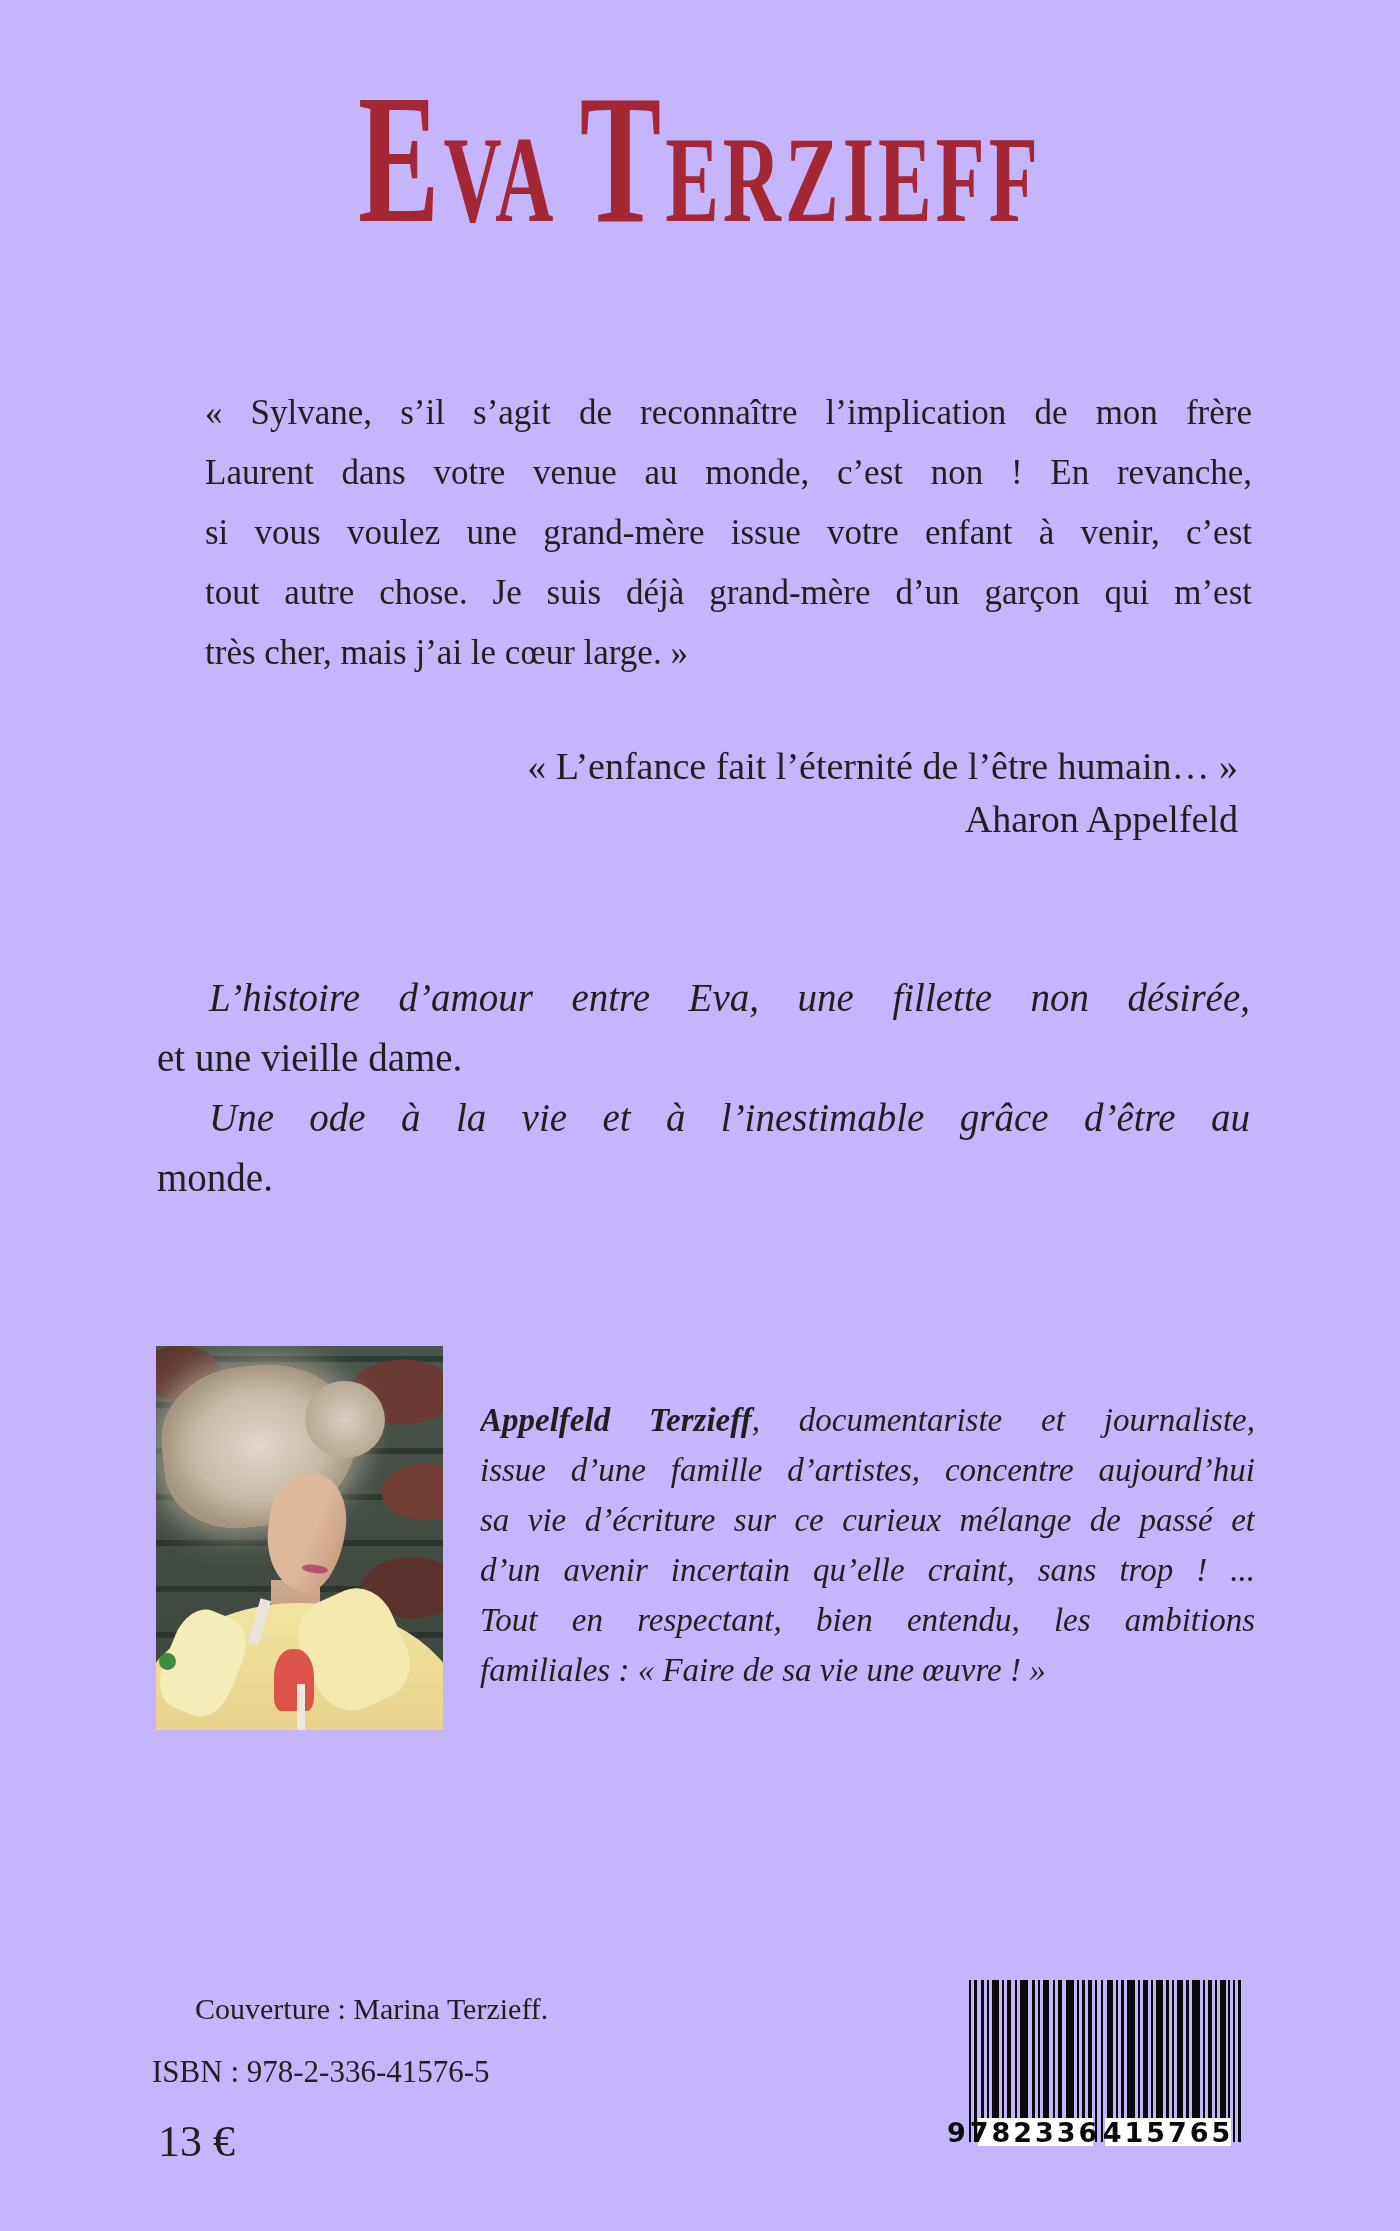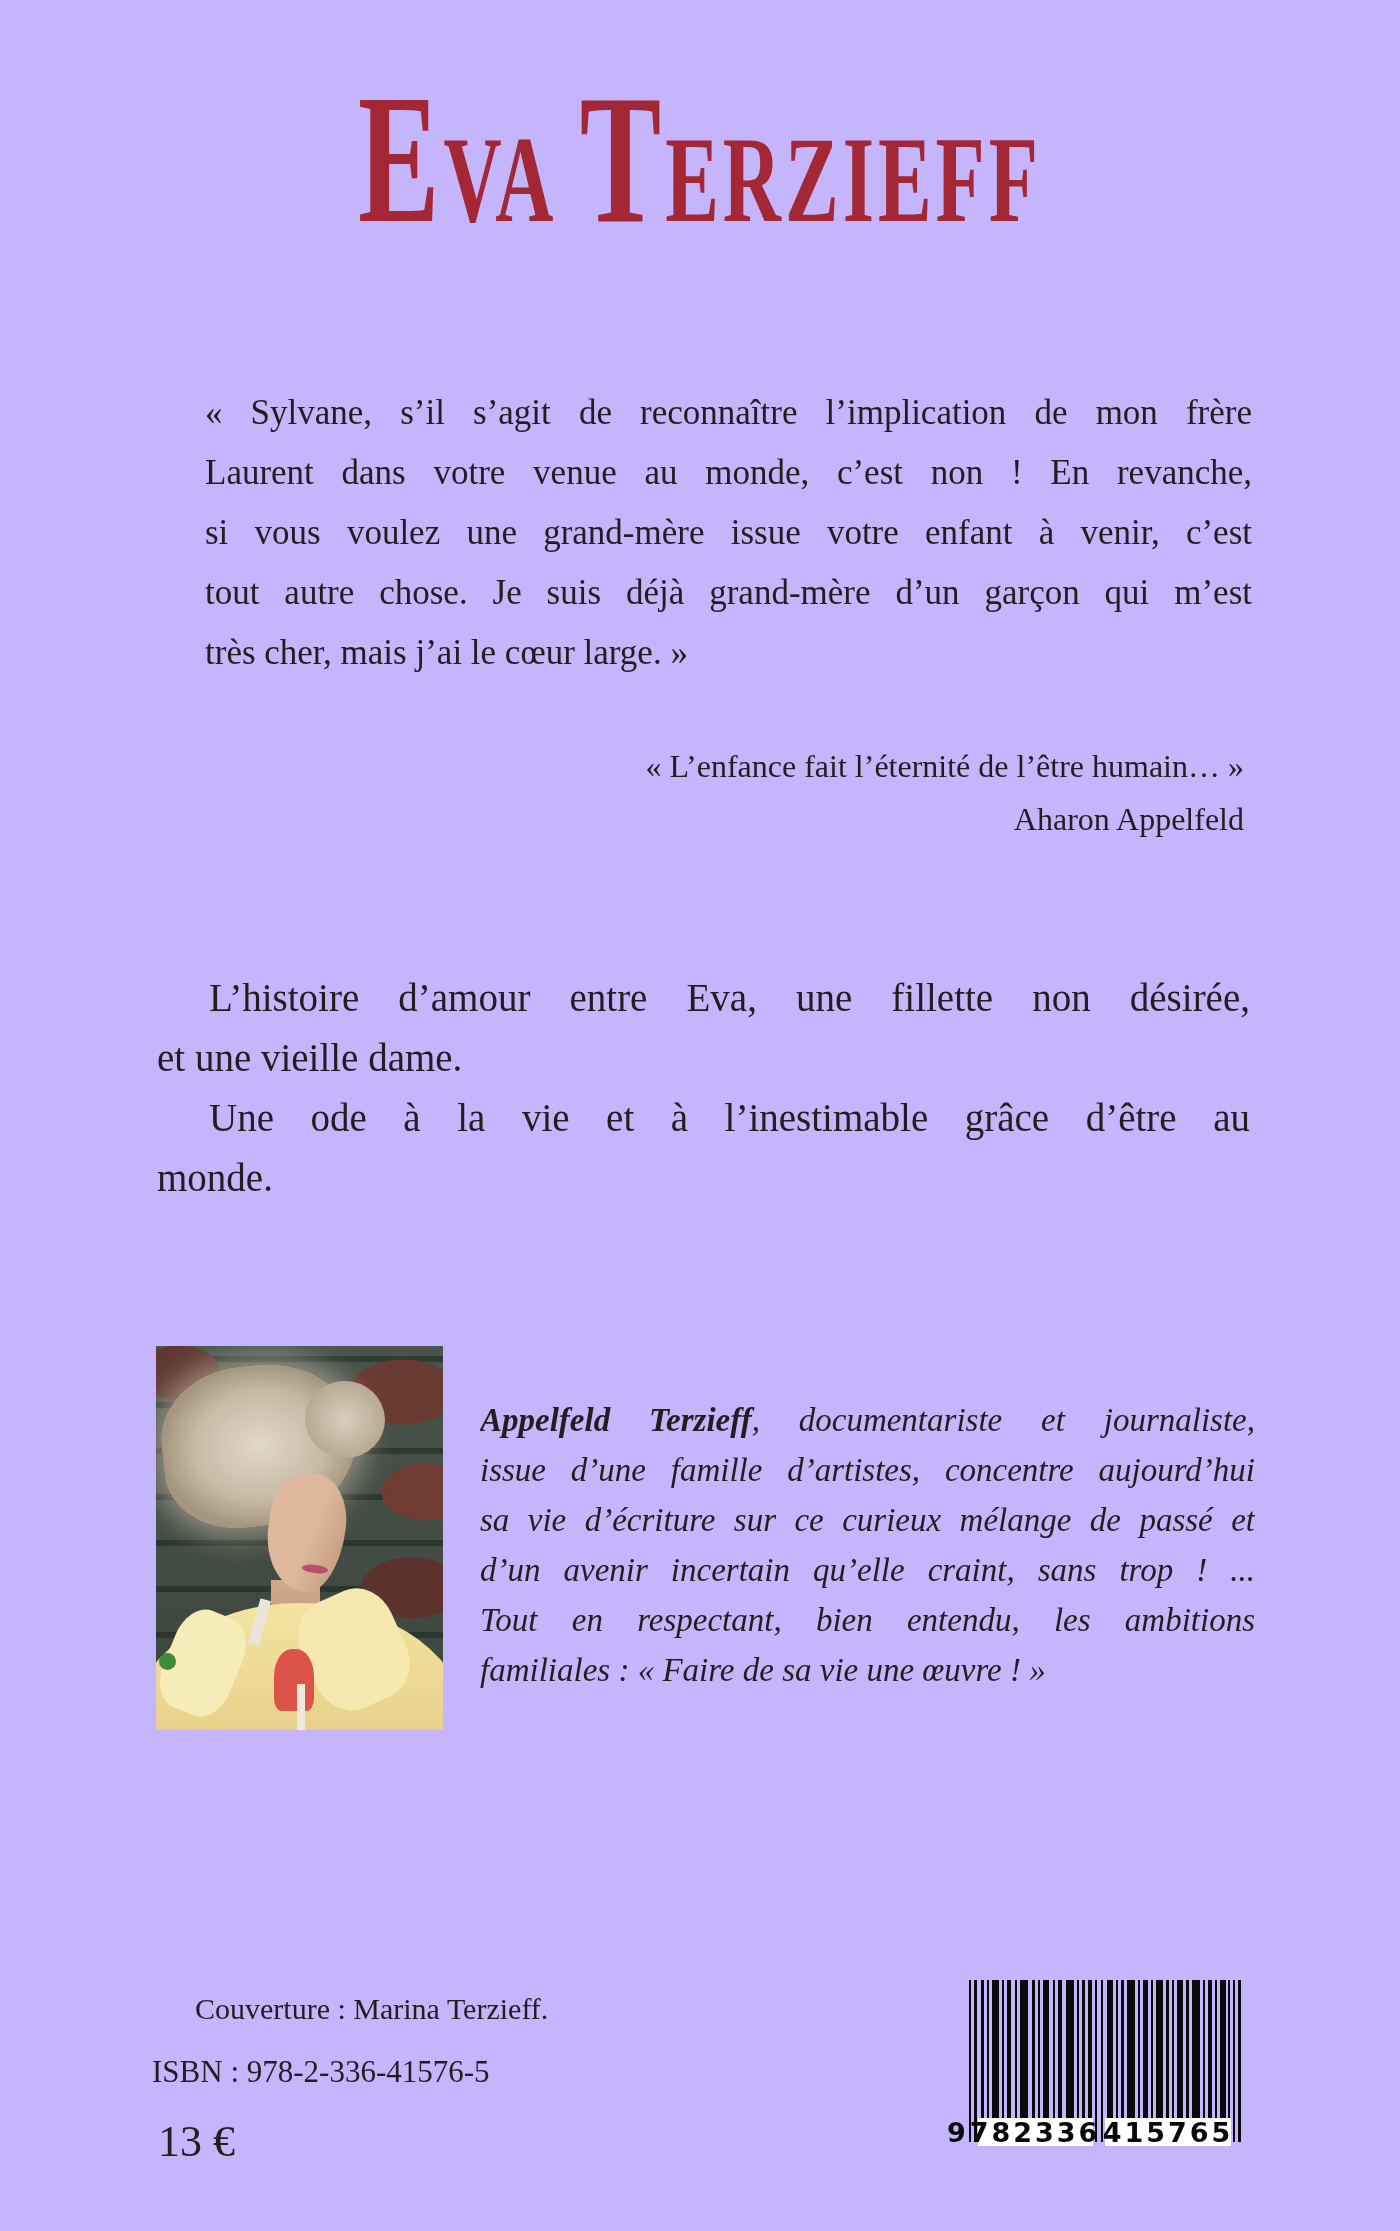--- a/index.html
+++ b/index.html
@@ -41,34 +41,34 @@
     text-align:justify;
     text-align-last:justify;
     overflow:hidden;
   }
   .quote1 .jline{height:60px;}
   .lastline{text-align-last:left !important;text-align:left;}
 
   
   .quote2{
     position:absolute;
-    top:740px;right:156px;
+    top:740px;right:162px;
     text-align:right;
-    font-size:32px;line-height:53px;
+    font-size:38px;line-height:53px;
     white-space:nowrap;
   }
 
   
   .synopsis{
     position:absolute;
     left:157px;top:968px;width:1093px;
     font-size:39px;line-height:60px;
   }
   .synopsis > div{height:60px;overflow:hidden;}
-  .indent{padding-left:52px;}
+  .indent{padding-left:52px;font-style:italic;}
 
   
   .photo{
     position:absolute;
     left:156px;top:1346px;width:287px;height:384px;
     overflow:hidden;
     background:
       radial-gradient(90px 55px at 86% 12%, #693a31 0 58%, rgba(0,0,0,0) 60%),
       radial-gradient(75px 48px at 94% 38%, #713c31 0 58%, rgba(0,0,0,0) 60%),
       radial-gradient(85px 52px at 89% 63%, #5c322c 0 58%, rgba(0,0,0,0) 60%),

